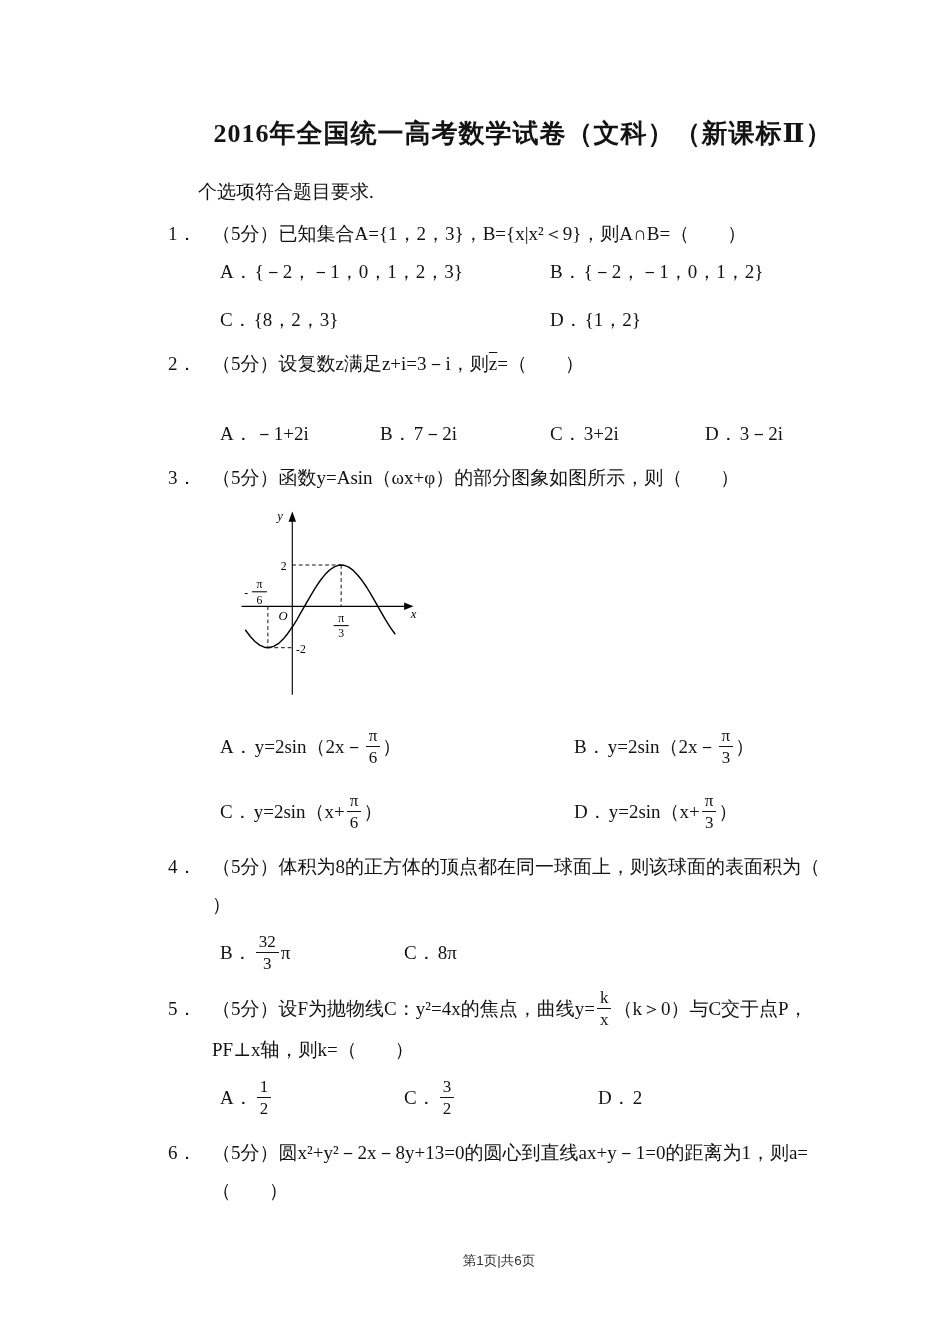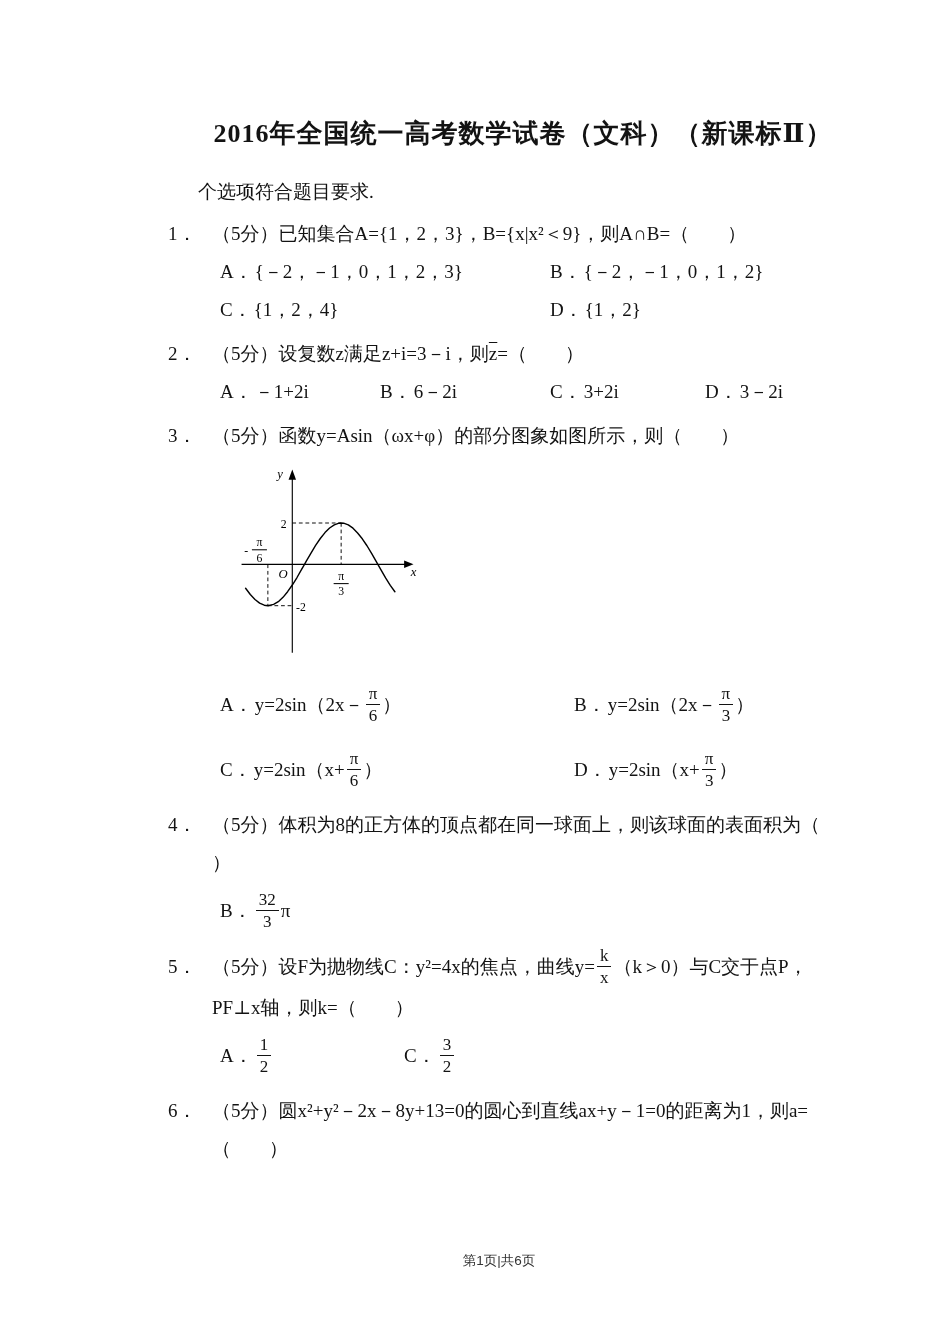--- a/index.html
+++ b/index.html
@@ -10,23 +10,23 @@
   .title{
     margin:0;padding-top:116px;text-align:center;
     font-size:26px;font-weight:bold;letter-spacing:1px;
   }
   .content{margin:22px 108px 0 120px;font-size:19px;line-height:2.0;}
   .section-line2{padding-left:30px;}
   .bold{font-weight:bold;}
   .question{display:flex;margin-top:4px;}
   .qnum{flex:0 0 44px;}
   .qbody{flex:1 1 auto;min-width:0;}
-  .opts{display:grid;padding-left:8px;row-gap:0;margin:0 0 2px;}
+  .opts{display:grid;padding-left:8px;row-gap:10px;margin:0 0 2px;}
   .cols2{grid-template-columns:330px 1fr;}
-  .cols4{grid-template-columns:160px 170px 155px 1fr;}
+  .cols4{grid-template-columns:160px 170px 155px 1fr;margin-top:32px;}
   .roomy{row-gap:16px;margin:10px 0 10px;gap:24px;}
   .opt{white-space:nowrap;}
   .opt-label{margin-right:2px;}
   .frac{
     display:inline-block;vertical-align:middle;text-align:center;
     line-height:1.12;font-size:17px;position:relative;top:-2px;padding:0 2px;
   }
   .frac .fn{display:block;border-bottom:1.4px solid #131313;padding:0 3px 1px;}
   .frac .fd{display:block;padding-top:1px;}
   .overline{text-decoration:overline;}
@@ -53,33 +53,33 @@
 
     <div class="section-line2">个选项符合题目要求.</div>
 
     <div class="question">
       <span class="qnum">1．</span>
       <div class="qbody">
         <div class="stem"><span>（5分）已知集合A={1，2，3}，B={x|x²＜9}，则A∩B=（　　）</span></div>
         <div class="opts cols2">
             <div class="opt"><span class="opt-label">A．</span><span class="opt-body"><span>{－2，－1，0，1，2，3}</span></span></div>
             <div class="opt"><span class="opt-label">B．</span><span class="opt-body"><span>{－2，－1，0，1，2}</span></span></div>
-            <div class="opt"><span class="opt-label">C．</span><span class="opt-body"><span>{1，2，4}</span></span></div>
+            <div class="opt"><span class="opt-label">C．</span><span class="opt-body"><span>{8，2，3}</span></span></div>
             <div class="opt"><span class="opt-label">D．</span><span class="opt-body"><span>{1，2}</span></span></div>
           </div>
       </div>
     </div>
 
     <div class="question">
       <span class="qnum">2．</span>
       <div class="qbody">
         <div class="stem"><span>（5分）设复数z满足z+i=3－i，则</span><span class="overline">z</span><span>=（　　）</span></div>
         <div class="opts cols4">
             <div class="opt"><span class="opt-label">A．</span><span class="opt-body"><span>－1+2i</span></span></div>
-            <div class="opt"><span class="opt-label">B．</span><span class="opt-body"><span>6－2i</span></span></div>
+            <div class="opt"><span class="opt-label">B．</span><span class="opt-body"><span>7－2i</span></span></div>
             <div class="opt"><span class="opt-label">C．</span><span class="opt-body"><span>3+2i</span></span></div>
             <div class="opt"><span class="opt-label">D．</span><span class="opt-body"><span>3－2i</span></span></div>
           </div>
       </div>
     </div>
 
     <div class="question">
       <span class="qnum">3．</span>
       <div class="qbody">
         <div class="stem"><span>（5分）函数y=Asin（ωx+φ）的部分图象如图所示，则（　　）</span></div>
@@ -123,31 +123,33 @@
           </div>
       </div>
     </div>
 
     <div class="question">
       <span class="qnum">4．</span>
       <div class="qbody">
         <div class="stem"><span>（5分）体积为8的正方体的顶点都在同一球面上，则该球面的表面积为（</span><br><span>）</span></div>
         <div class="opts cols4 roomy">
             <div class="opt"><span class="opt-label">B．</span><span class="opt-body"><span class="frac"><span class="fn">32</span><span class="fd">3</span></span><span>π</span></span></div>
+            <div class="opt"><span class="opt-label">C．</span><span class="opt-body"><span>8π</span></span></div>
           </div>
       </div>
     </div>
 
     <div class="question">
       <span class="qnum">5．</span>
       <div class="qbody">
         <div class="stem"><span>（5分）设F为抛物线C：y²=4x的焦点，曲线y=</span><span class="frac"><span class="fn">k</span><span class="fd">x</span></span><span>（k＞0）与C交于点P，</span><br><span>PF⊥x轴，则k=（　　）</span></div>
         <div class="opts cols4 roomy">
             <div class="opt"><span class="opt-label">A．</span><span class="opt-body"><span class="frac"><span class="fn">1</span><span class="fd">2</span></span></span></div>
             <div class="opt"><span class="opt-label">C．</span><span class="opt-body"><span class="frac"><span class="fn">3</span><span class="fd">2</span></span></span></div>
+            <div class="opt"><span class="opt-label">D．</span><span class="opt-body"><span>2</span></span></div>
           </div>
       </div>
     </div>
 
     <div class="question">
       <span class="qnum">6．</span>
       <div class="qbody">
         <div class="stem"><span>（5分）圆x²+y²－2x－8y+13=0的圆心到直线ax+y－1=0的距离为1，则a=</span><br><span>（　　）</span></div>
       </div>
     </div>

